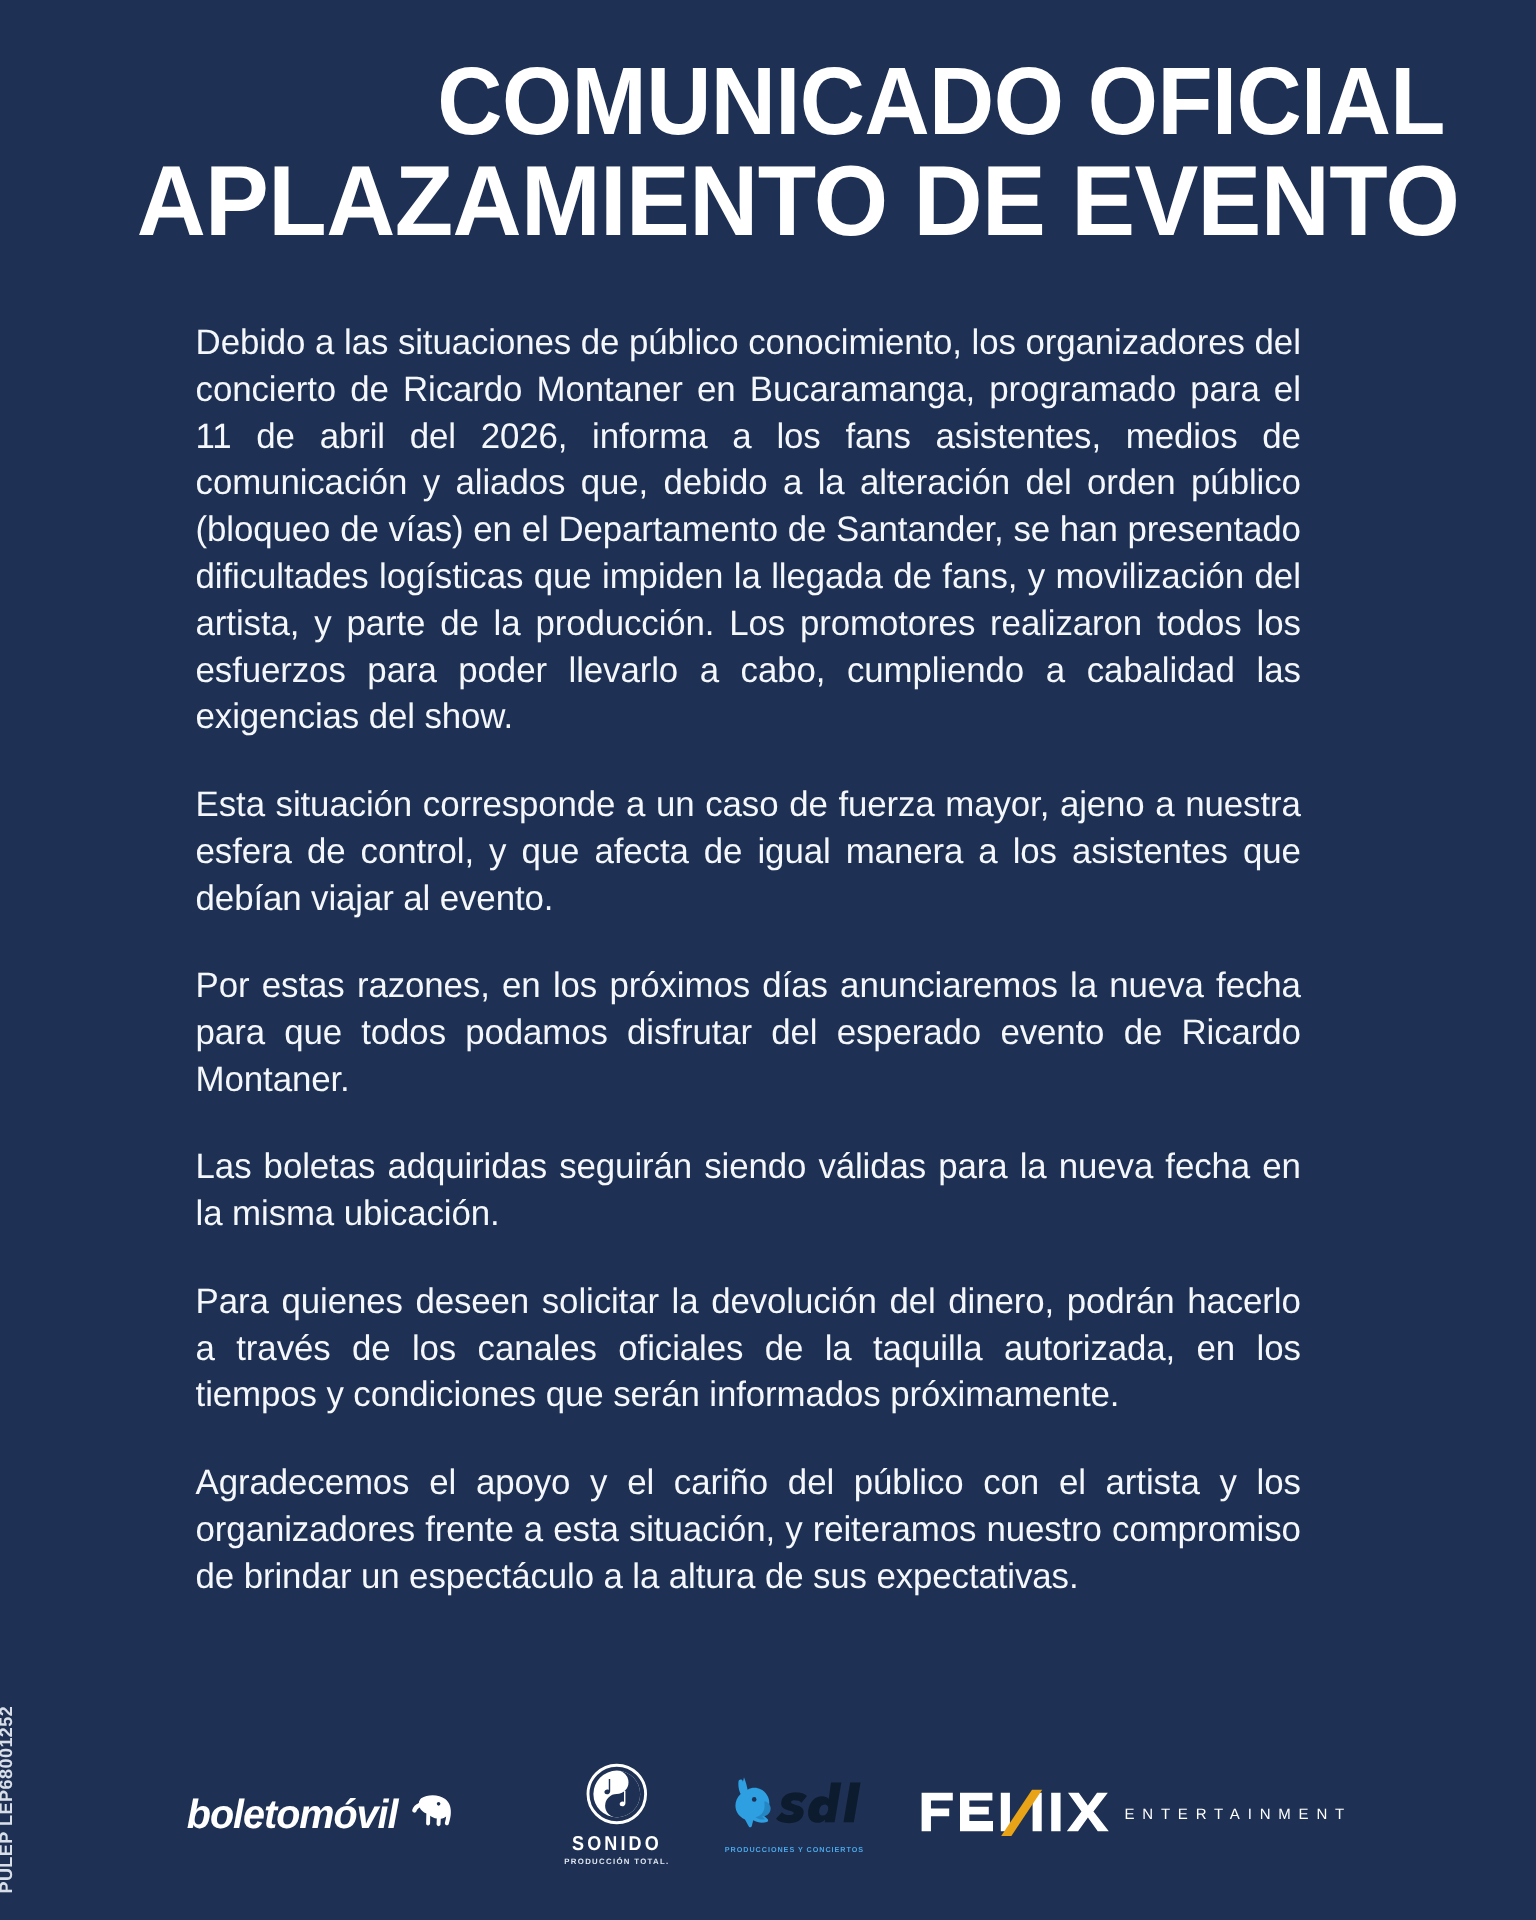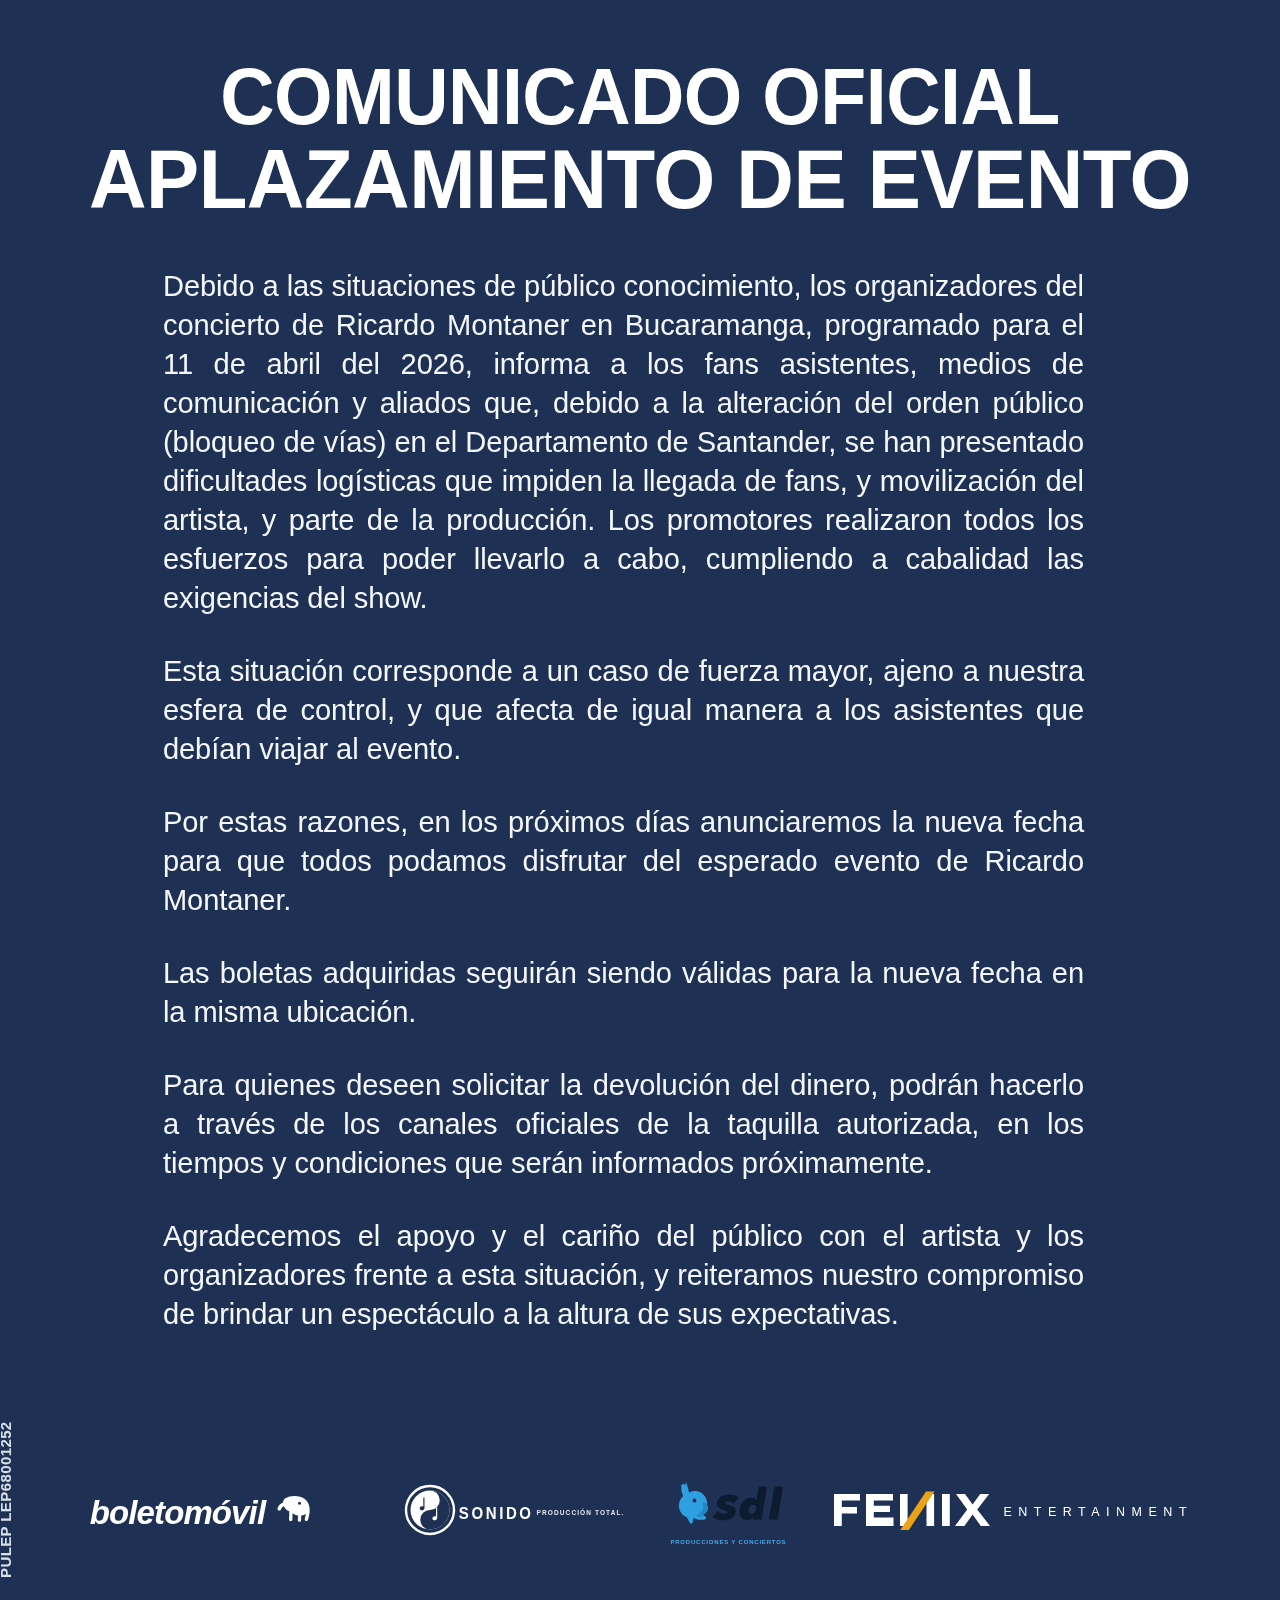--- a/index.html
+++ b/index.html
@@ -35,25 +35,25 @@
     font-weight: 700;
     letter-spacing: 0.4px;
     color: #e9eef6;
     white-space: nowrap;
     opacity: 0.92;
   }
 
   
   .title-block {
     position: absolute;
-    top: 56px;
+    top: 44px;
     left: 0;
     right: 0;
-    text-align: center;
-    padding: 0 52px;
+    text-align: right;
+    padding: 0 40px;
     box-sizing: border-box;
   }
   .title-line {
     display: block;
     font-family: "Liberation Sans Narrow", "Liberation Sans", sans-serif;
     font-weight: 700;
     font-size: 80px;
     line-height: 1.02;
     letter-spacing: -0.5px;
     color: #ffffff;
@@ -117,21 +117,21 @@
     font-weight: 700;
     letter-spacing: -0.9px;
     color: #ffffff;
     line-height: 1;
     transform: scaleX(0.97);
   }
   .logo-boleto .elephant { display: block; margin-left: 2px; }
 
   
   .logo-sonido {
-    flex-direction: row;
+    flex-direction: column;
     align-items: center;
     gap: 3px;
     margin-left: 44px;
   }
   .logo-sonido .badge { display: block; }
   .logo-sonido .s-name {
     font-size: 15px;
     font-weight: 700;
     letter-spacing: 2.6px;
     line-height: 1;

